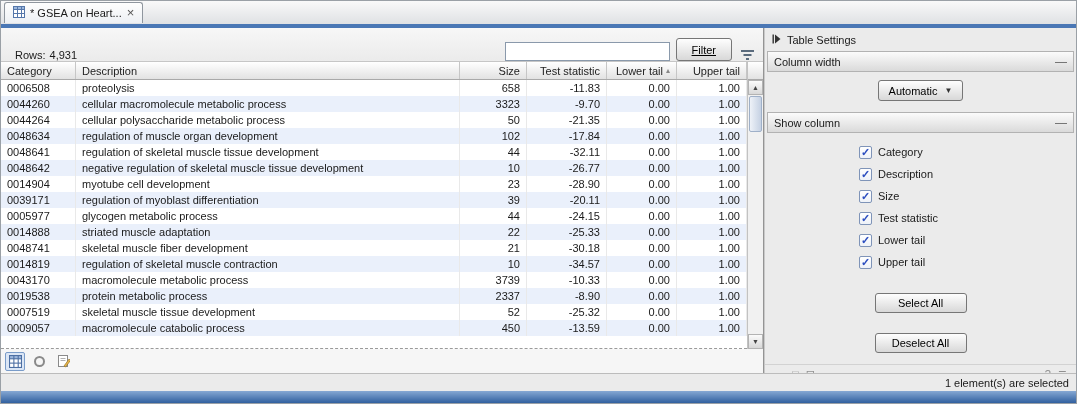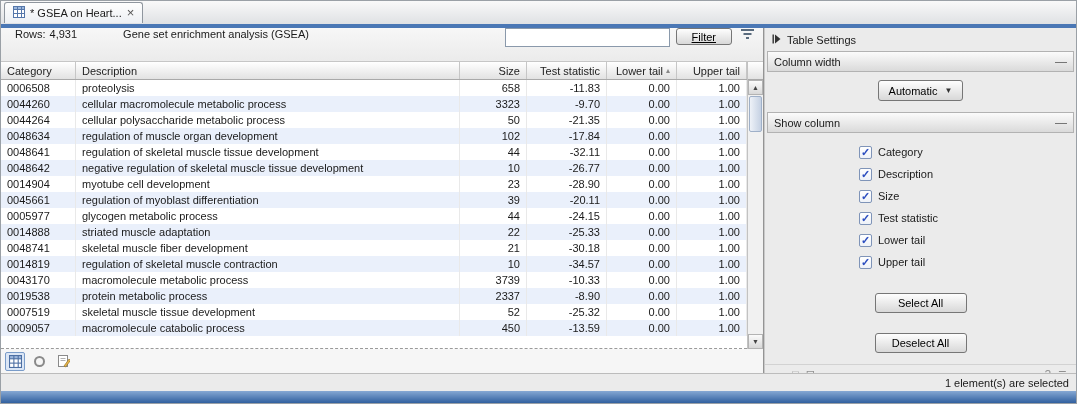--- a/index.html
+++ b/index.html
@@ -42,39 +42,39 @@
 
   
   .left {
     flex: 1; min-width: 0;
     display: flex; flex-direction: column;
     background: #fff;
     border-right: 1px solid #949494;
   }
   .toolbar {
     height: 34px; flex: 0 0 34px;
-    display: flex; align-items: flex-start;
+    display: flex; align-items: flex-end;
     background: linear-gradient(#f7f7f7,#ebebeb);
     border-bottom: 1px solid #c6c6c6;
     padding: 0 8px;
   }
   .rows-label { margin-left: 6px; }
   .rows-value { margin-left: 4px; }
   .table-title { margin-left: 46px; }
   .filter-input {
     margin-left: auto;
     width: 165px; height: 19px;
     border: 1px solid #8a99ab;
     background: #fff;
     padding: 0 4px;
     font: inherit;
   }
   .filter-btn {
     margin-left: 6px;
-    height: 17px; padding: 0 15px;
+    height: 23px; padding: 0 15px;
     background: linear-gradient(#fefefe,#d8d8d8);
     border: 1px solid #767676; border-radius: 3px;
     font: inherit;
     text-decoration: underline;
   }
   .filter-adv { margin-left: 8px; display: inline-flex; }
 
   
   .tablewrap { flex: 1; min-height: 0; display: flex; background: #fff; }
   .grid { flex: 1; min-width: 0; display: flex; flex-direction: column; }
@@ -238,21 +238,20 @@
 
   <div class="accent-top"></div>
 
   <div class="main">
 
     <div class="left">
 
       <div class="toolbar">
         <span class="rows-label">Rows:</span>
         <span class="rows-value">4,931</span>
-        <span class="table-title">Gene set enrichment analysis (GSEA)</span>
         <input class="filter-input" type="text" value="" style="">
         <button class="filter-btn">Filter</button>
         <span class="filter-adv">
           <svg width="15" height="12" viewBox="0 0 15 12">
             <rect x="1" y="1" width="13" height="2" fill="#5a6b7d"></rect>
             <rect x="3.5" y="5" width="8" height="2" fill="#5a6b7d"></rect>
             <rect x="6" y="9" width="3" height="2" fill="#5a6b7d"></rect>
           </svg>
         </span>
       </div>
@@ -321,21 +320,21 @@
               </div>
               <div class="tr">
                 <div class="td c0">0014904</div>
                 <div class="td c1">myotube cell development</div>
                 <div class="td c2">23</div>
                 <div class="td c3">-28.90</div>
                 <div class="td c4">0.00</div>
                 <div class="td c5">1.00</div>
               </div>
               <div class="tr alt">
-                <div class="td c0">0045661</div>
+                <div class="td c0">0039171</div>
                 <div class="td c1">regulation of myoblast differentiation</div>
                 <div class="td c2">39</div>
                 <div class="td c3">-20.11</div>
                 <div class="td c4">0.00</div>
                 <div class="td c5">1.00</div>
               </div>
               <div class="tr">
                 <div class="td c0">0005977</div>
                 <div class="td c1">glycogen metabolic process</div>
                 <div class="td c2">44</div>

